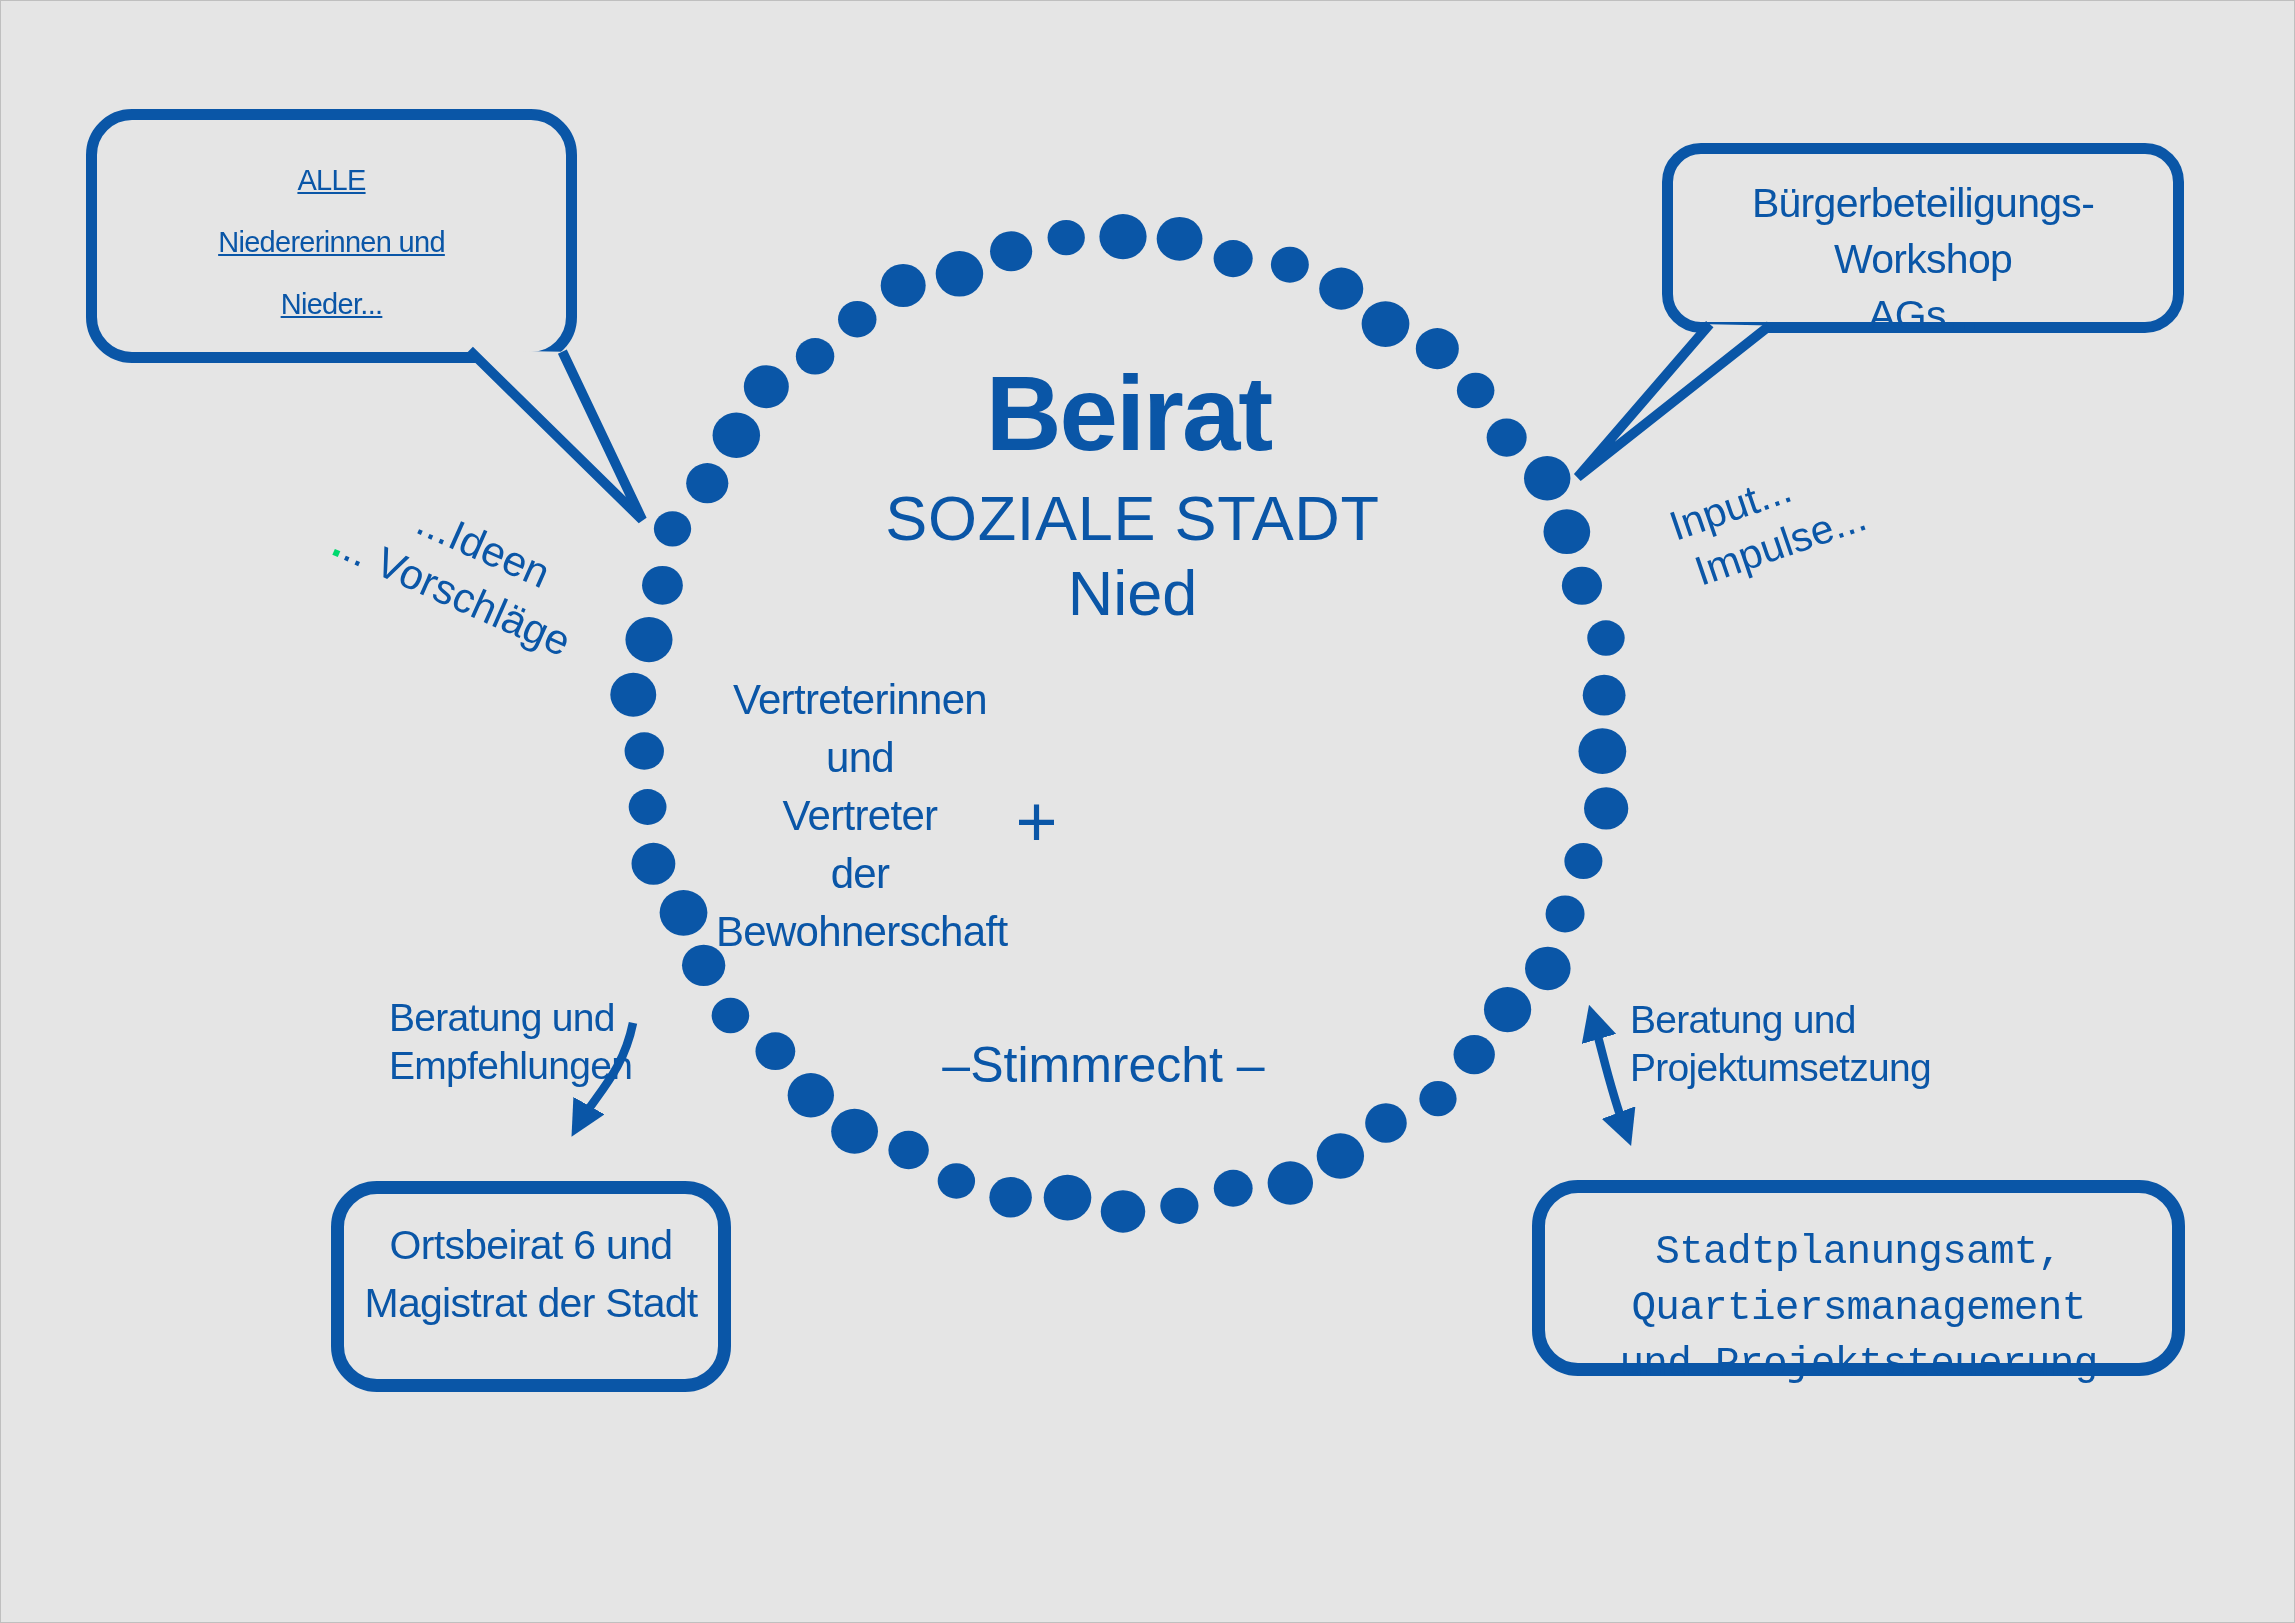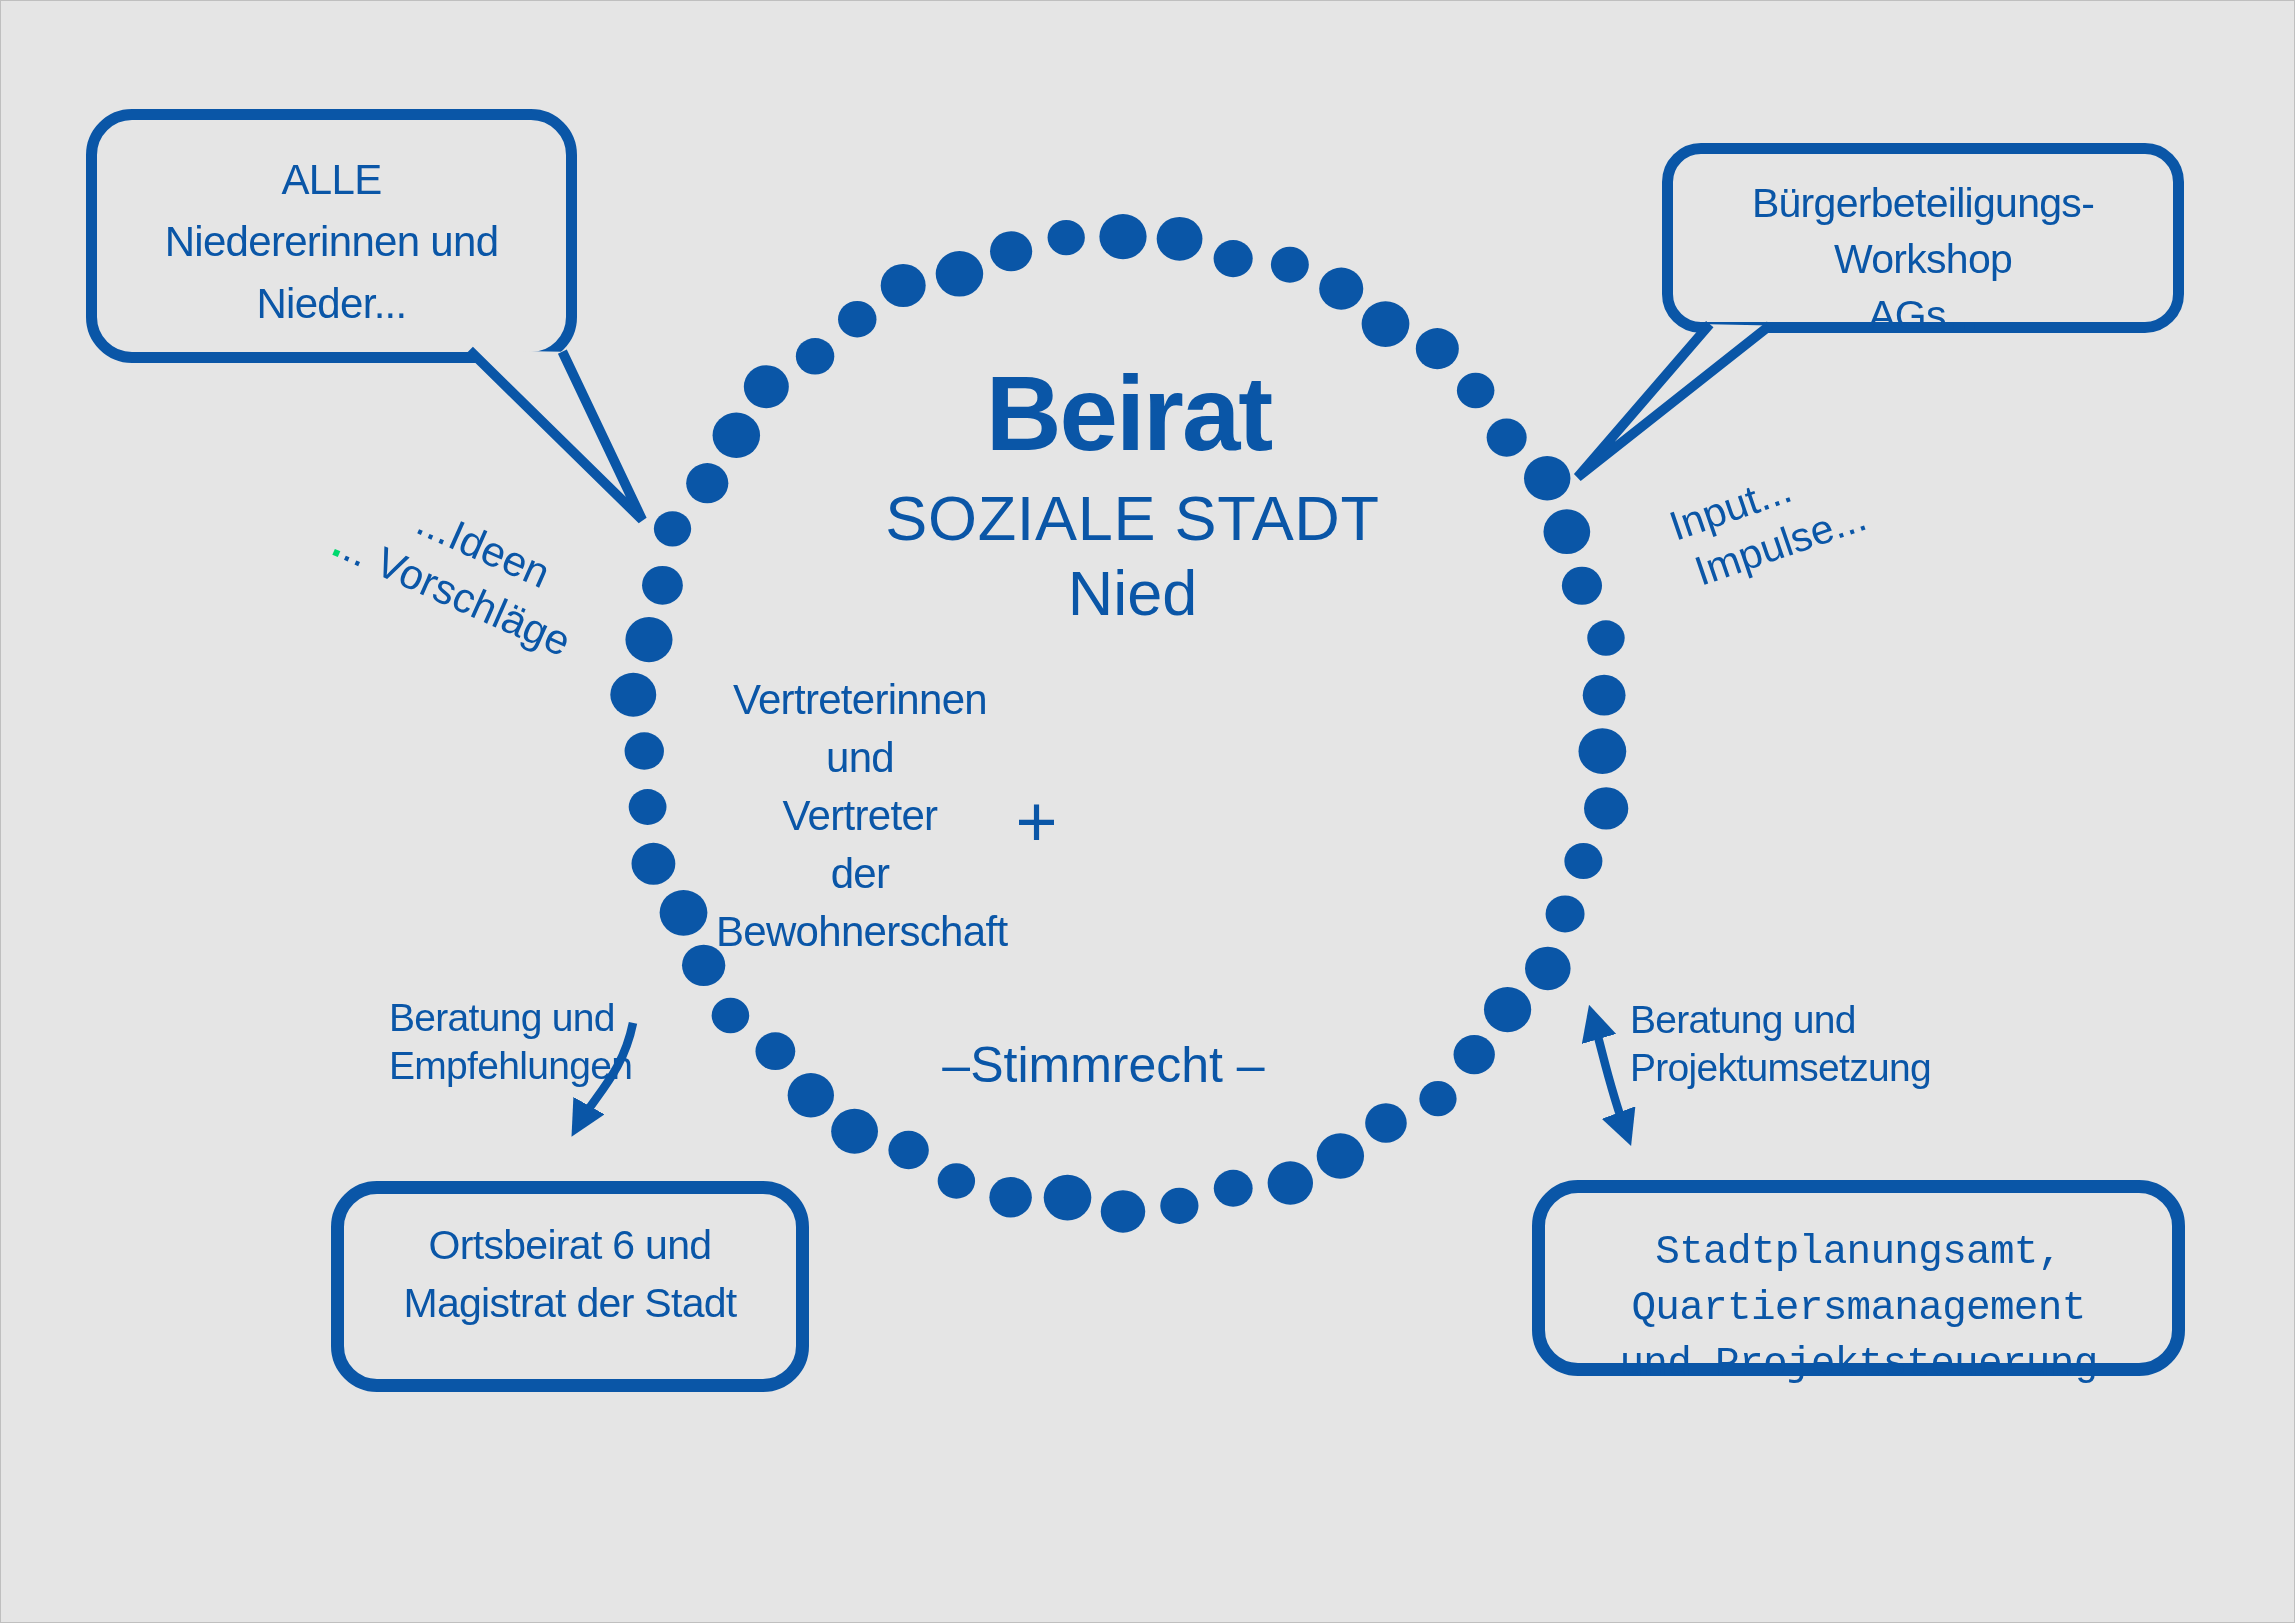--- a/index.html
+++ b/index.html
@@ -117,33 +117,33 @@
 
     <path d="M 716 534 L 980 793 L 858 536" fill="#e5e5e5" stroke="#0a56a7" stroke-width="15"></path>
 
     <path d="M 2612 494 L 2410 728 L 2704 496" fill="#e5e5e5" stroke="#0a56a7" stroke-width="15"></path>
 
     <path d="M 966 1562 C 950 1640, 908 1672, 880 1722" fill="none" stroke="#0a56a7" stroke-width="13" marker-end="url(#arrowhead)"></path>
 
     <path d="M 2432 1550 C 2450 1612, 2458 1660, 2486 1735" fill="none" stroke="#0a56a7" stroke-width="13" marker-start="url(#arrowhead)" marker-end="url(#arrowhead)"></path>
   </svg>
 
-  <div class="bubble" style="left:85px;top:108px;width:491px;height:254px;padding-top:29px;line-height:62px;font-size:42px;">
+  <div class="bubble" style="left:85px;top:108px;width:491px;height:254px;padding-top:29px;line-height:62px;font-size:29px;text-decoration:underline;">
     <div>ALLE</div>
     <div>Niedererinnen und</div>
     <div>Nieder...</div>
   </div>
 
   <div class="bubble" style="left:1661px;top:142px;width:522px;height:190px;padding-top:21px;line-height:56px;border-radius:39px;">
     <div>Bürgerbeteiligungs-</div>
     <div>Workshop</div>
     <div>AGs...</div>
   </div>
 
-  <div class="bubble" style="left:330px;top:1180px;width:478px;height:211px;padding-top:22px;border-width:13px;">
+  <div class="bubble" style="left:330px;top:1180px;width:400px;height:211px;padding-top:22px;border-width:13px;">
     <div>Ortsbeirat 6 und</div>
     <div>Magistrat der Stadt</div>
   </div>
 
   <div class="bubble" style="left:1531px;top:1179px;width:653px;height:196px;padding-top:31px;line-height:56px;border-width:13px;font-family:Liberation Mono, monospace;">
     <div>Stadtplanungsamt,</div>
     <div>Quartiersmanagement</div>
     <div>und Projektsteuerung</div>
   </div>
 

